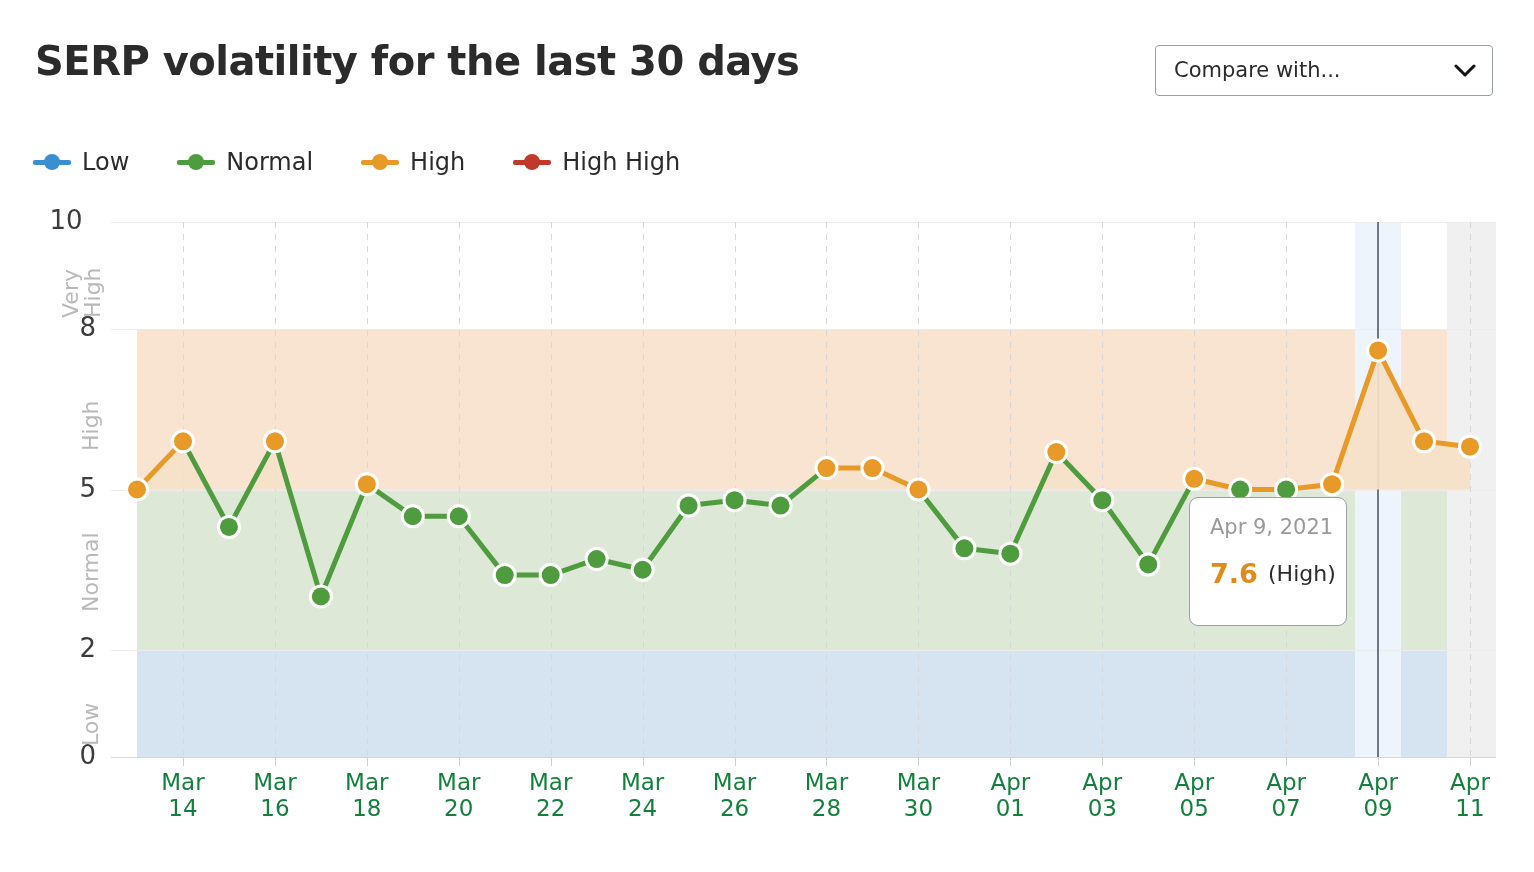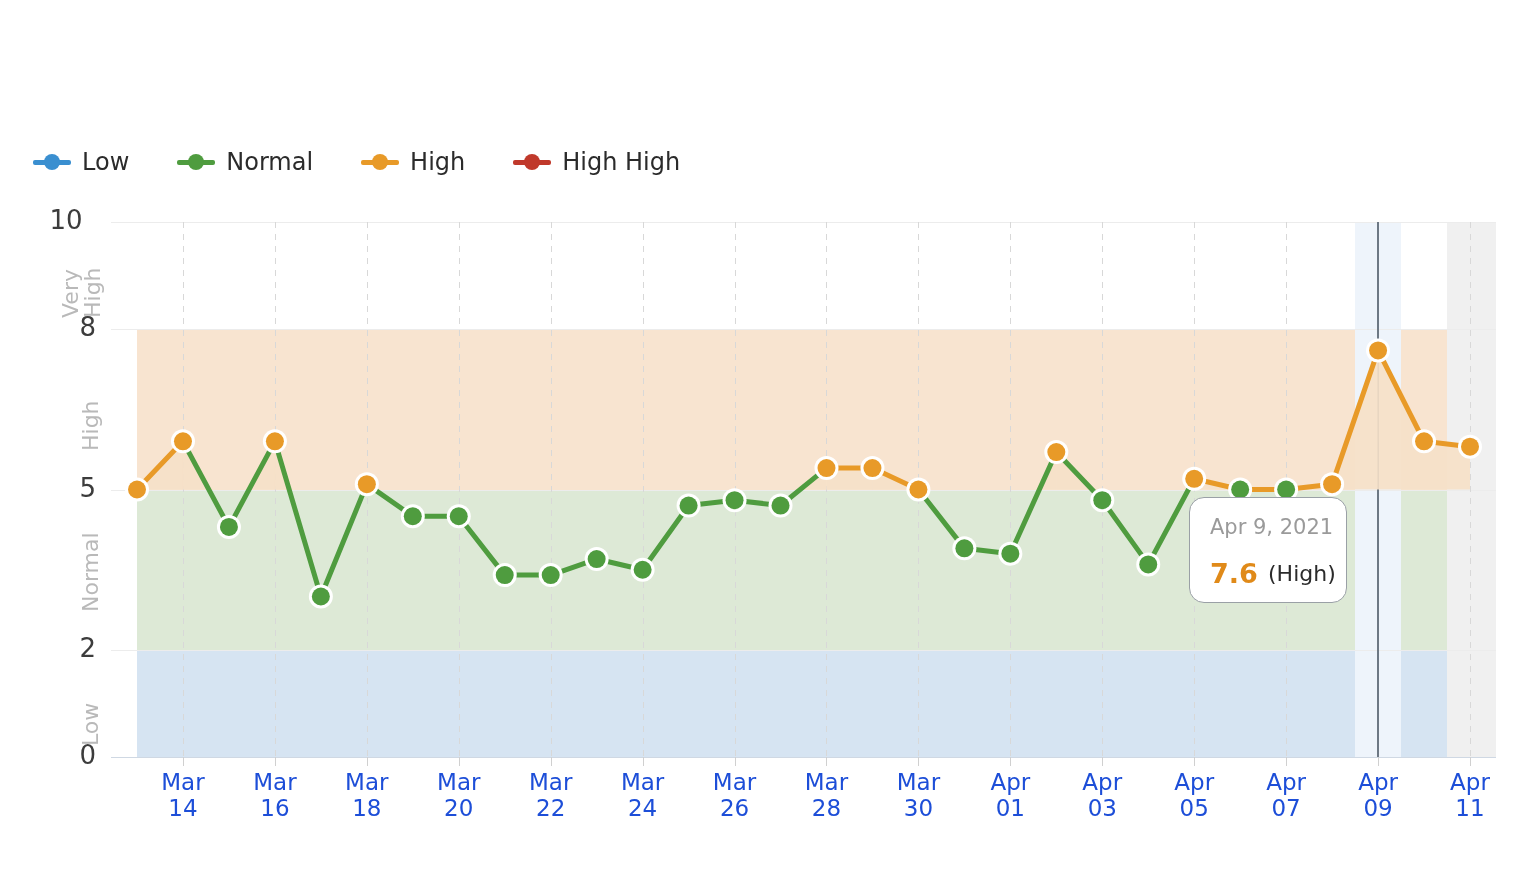--- a/index.html
+++ b/index.html
@@ -54,47 +54,59 @@
     white-space:nowrap;
   }
   .bandlbl-2{line-height:1.0;}
   .hgrid{position:absolute;left:111px;height:1px;background:#ececec;width:1385px;}
   .hgrid.zero{background:#cfd8e3;}
   .vgrid{position:absolute;top:22px;width:1px;height:535px;
          background:repeating-linear-gradient(to bottom,#d8d8d8 0px,#d8d8d8 6px,transparent 6px,transparent 12px);}
   .tick{position:absolute;top:557px;width:1px;height:9px;background:#d0d0d0;}
   .xlab{
     position:absolute;top:570px;width:80px;margin-left:-40px;
-    text-align:center;font-size:23px;color:#1d4ed8;line-height:1.12;
+    text-align:center;font-size:23px;color:#15803d;line-height:1.12;
   }
   .zone{position:absolute;left:137px;}
   .zone-low{background:#d6e4f2;}
   .zone-normal{background:#dde9d6;}
   .zone-high{background:#f8e4d0;}
   .hover-band{position:absolute;top:22px;height:535px;background:#eef4fb;}
   .future-band{position:absolute;top:22px;height:535px;background:#f0f0f0;}
   .crosshair{position:absolute;top:22px;width:2px;height:535px;background:#6d7884;}
   svg.series{position:absolute;left:0;top:0;overflow:visible;}
 
   
   .tooltip{
     position:absolute;left:1189px;top:297px;
-    width:158px;height:106px;
-    background:#fff;border:1px solid #9aa0a6;border-radius:15px;
+    width:158px;height:129px;
+    background:#fff;border:1px solid #9aa0a6;border-radius:9px;
     box-sizing:border-box;
   }
   .tt-date{position:absolute;left:20px;top:17px;font-size:21px;color:#9a9a9a;white-space:nowrap;}
   .tt-val{position:absolute;left:20px;top:60px;font-size:27px;font-weight:bold;color:#e08a19;}
   .tt-state{position:absolute;left:78px;top:63px;font-size:22px;color:#2b2b2b;text-align:center;}
 </style>
 </head>
 <body>
 
 <div class="wrap">
 
+  <div class="header">
+    <div class="page-title">SERP volatility for the last 30 days</div>
+
+    <div class="compare-select">
+      <span class="compare-label">Compare with...</span>
+      <span class="chev">
+        <svg width="22" height="18" viewBox="0 0 22 18">
+            <path d="M2 4 L11 13 L20 4" fill="none" stroke="#111" stroke-width="3" stroke-linecap="round" stroke-linejoin="round"></path>
+          </svg>
+      </span>
+    </div>
+  </div>
 
   <div class="legend" id="legend"><div class="lg-item">
         <span class="lg-mark">
           <span class="lg-line" style="background:#3a8fd0"></span>
           <span class="lg-dot" style="background:#3a8fd0"></span>
         </span>
         <span class="lg-text">Low</span>
       </div><div class="lg-item">
         <span class="lg-mark">
           <span class="lg-line" style="background:#4f9c3f"></span>

